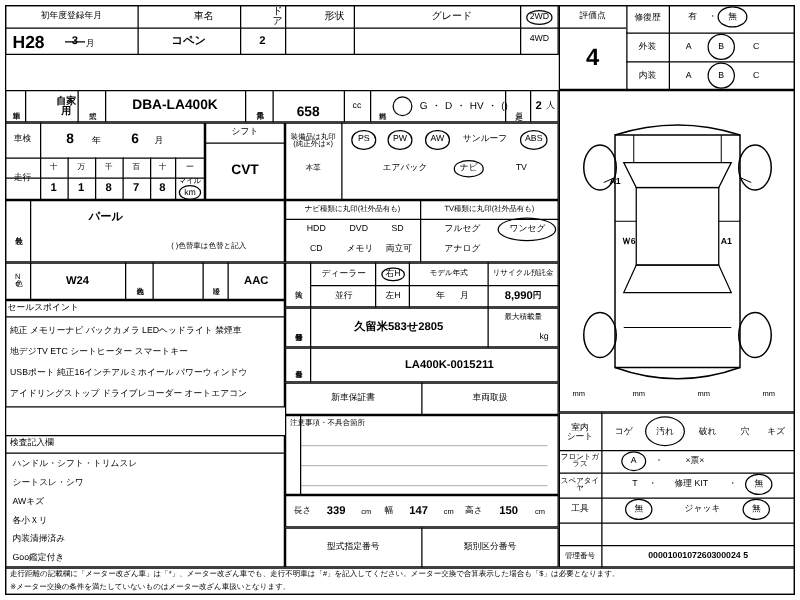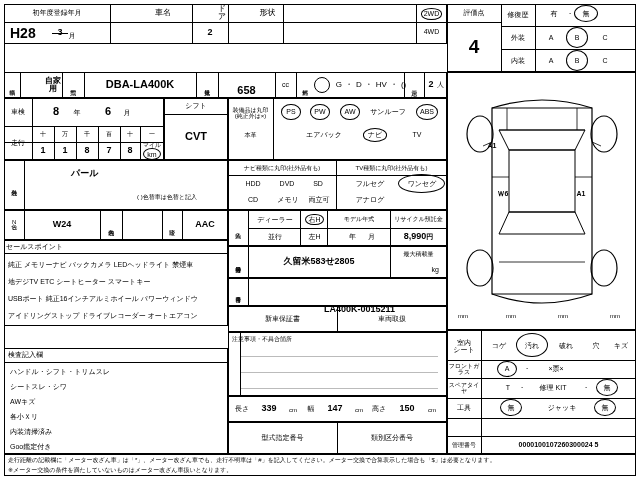--- a/index.html
+++ b/index.html
@@ -35,25 +35,27 @@
   <div class="vline" style="left:110px;top:4px;height:40px;"></div>
   <div class="vline" style="left:192px;top:4px;height:40px;"></div>
   <div class="vline" style="left:228px;top:4px;height:40px;"></div>
   <div class="vline" style="left:283px;top:4px;height:40px;"></div>
   <div class="vline" style="left:416px;top:4px;height:40px;"></div>
 
   <div class="lbl xs" style="left:4px;top:4px;width:106px;height:18px;">初年度登録年月</div>
   <div class="lbl s" style="left:110px;top:4px;width:82px;height:18px;">車名</div>
   <div class="lbl s" style="left:192px;top:4px;width:36px;height:18px;">ドア</div>
   <div class="lbl s" style="left:228px;top:4px;width:55px;height:18px;">形状</div>
+  <div class="lbl s" style="left:283px;top:4px;width:133px;height:18px;">グレード</div>
 
   <div class="lbl xl v left" style="left:8px;top:22px;width:45px;height:22px;">H28</div>
   <div class="lbl m v" style="left:52px;top:26px;width:16px;height:14px;">3</div>
   <div class="lbl xs" style="left:66px;top:30px;width:12px;height:12px;">月</div>
   <div class="hline" style="left:52px;top:33px;width:16px;"></div>
+  <div class="lbl m v" style="left:110px;top:22px;width:82px;height:22px;">コペン</div>
   <div class="lbl m v" style="left:192px;top:22px;width:36px;height:22px;">2</div>
   <div class="lbl m v" style="left:228px;top:22px;width:55px;height:22px;"></div>
   <div class="lbl xs" style="left:416px;top:6px;width:31px;height:16px;">
       <span class="circ" style="padding:1px 2px;"><span>2WD</span></span>
     </div>
   <div class="lbl xs" style="left:416px;top:24px;width:31px;height:16px;">4WD</div>
 
   <div class="bx" style="left:447px;top:4px;width:189px;height:68px;"></div>
   <div class="vline" style="left:501px;top:4px;height:68px;"></div>
   <div class="vline" style="left:535px;top:4px;height:68px;"></div>
@@ -250,21 +252,21 @@
   <div class="vline" style="left:248px;top:246px;height:32px;"></div>
   <div class="vline" style="left:390px;top:246px;height:32px;"></div>
   <div class="lbl tiny vert" style="left:228px;top:246px;width:20px;height:32px;">登録番号等</div>
   <div class="lbl m v" style="left:248px;top:246px;width:142px;height:32px;">久留米583せ2805</div>
   <div class="lbl tiny" style="left:390px;top:247px;width:57px;height:14px;">最大積載量</div>
   <div class="lbl xs" style="left:390px;top:262px;width:53px;height:16px;justify-content:flex-end;padding-right:4px;">kg</div>
 
   <div class="bx" style="left:228px;top:278px;width:219px;height:28px;"></div>
   <div class="vline" style="left:248px;top:278px;height:28px;"></div>
   <div class="lbl tiny vert" style="left:228px;top:278px;width:20px;height:28px;">車台番号</div>
-  <div class="lbl m v" style="left:248px;top:296px;width:223px;height:28px;">LA400K-0015211</div>
+  <div class="lbl m v" style="left:248px;top:278px;width:223px;height:28px;">LA400K-0015211</div>
 
   <div class="bx" style="left:4px;top:240px;width:224px;height:86px;"></div>
   <div class="hline" style="left:4px;top:253px;width:224px;"></div>
   <div class="lbl xs left" style="left:4px;top:240px;width:224px;height:13px;">セールスポイント</div>
   <div class="lbl xs left" style="left:6px;top:256px;width:222px;height:17px;">純正 メモリーナビ  バックカメラ  LEDヘッドライト  禁煙車</div>
   <div class="lbl xs left" style="left:6px;top:273px;width:222px;height:17px;">地デジTV  ETC  シートヒーター  スマートキー</div>
   <div class="lbl xs left" style="left:6px;top:290px;width:222px;height:17px;">USBポート  純正16インチアルミホイール  パワーウィンドウ</div>
   <div class="lbl xs left" style="left:6px;top:307px;width:222px;height:17px;">アイドリングストップ  ドライブレコーダー  オートエアコン</div>
 
   <div class="bx" style="left:228px;top:306px;width:219px;height:26px;"></div>

